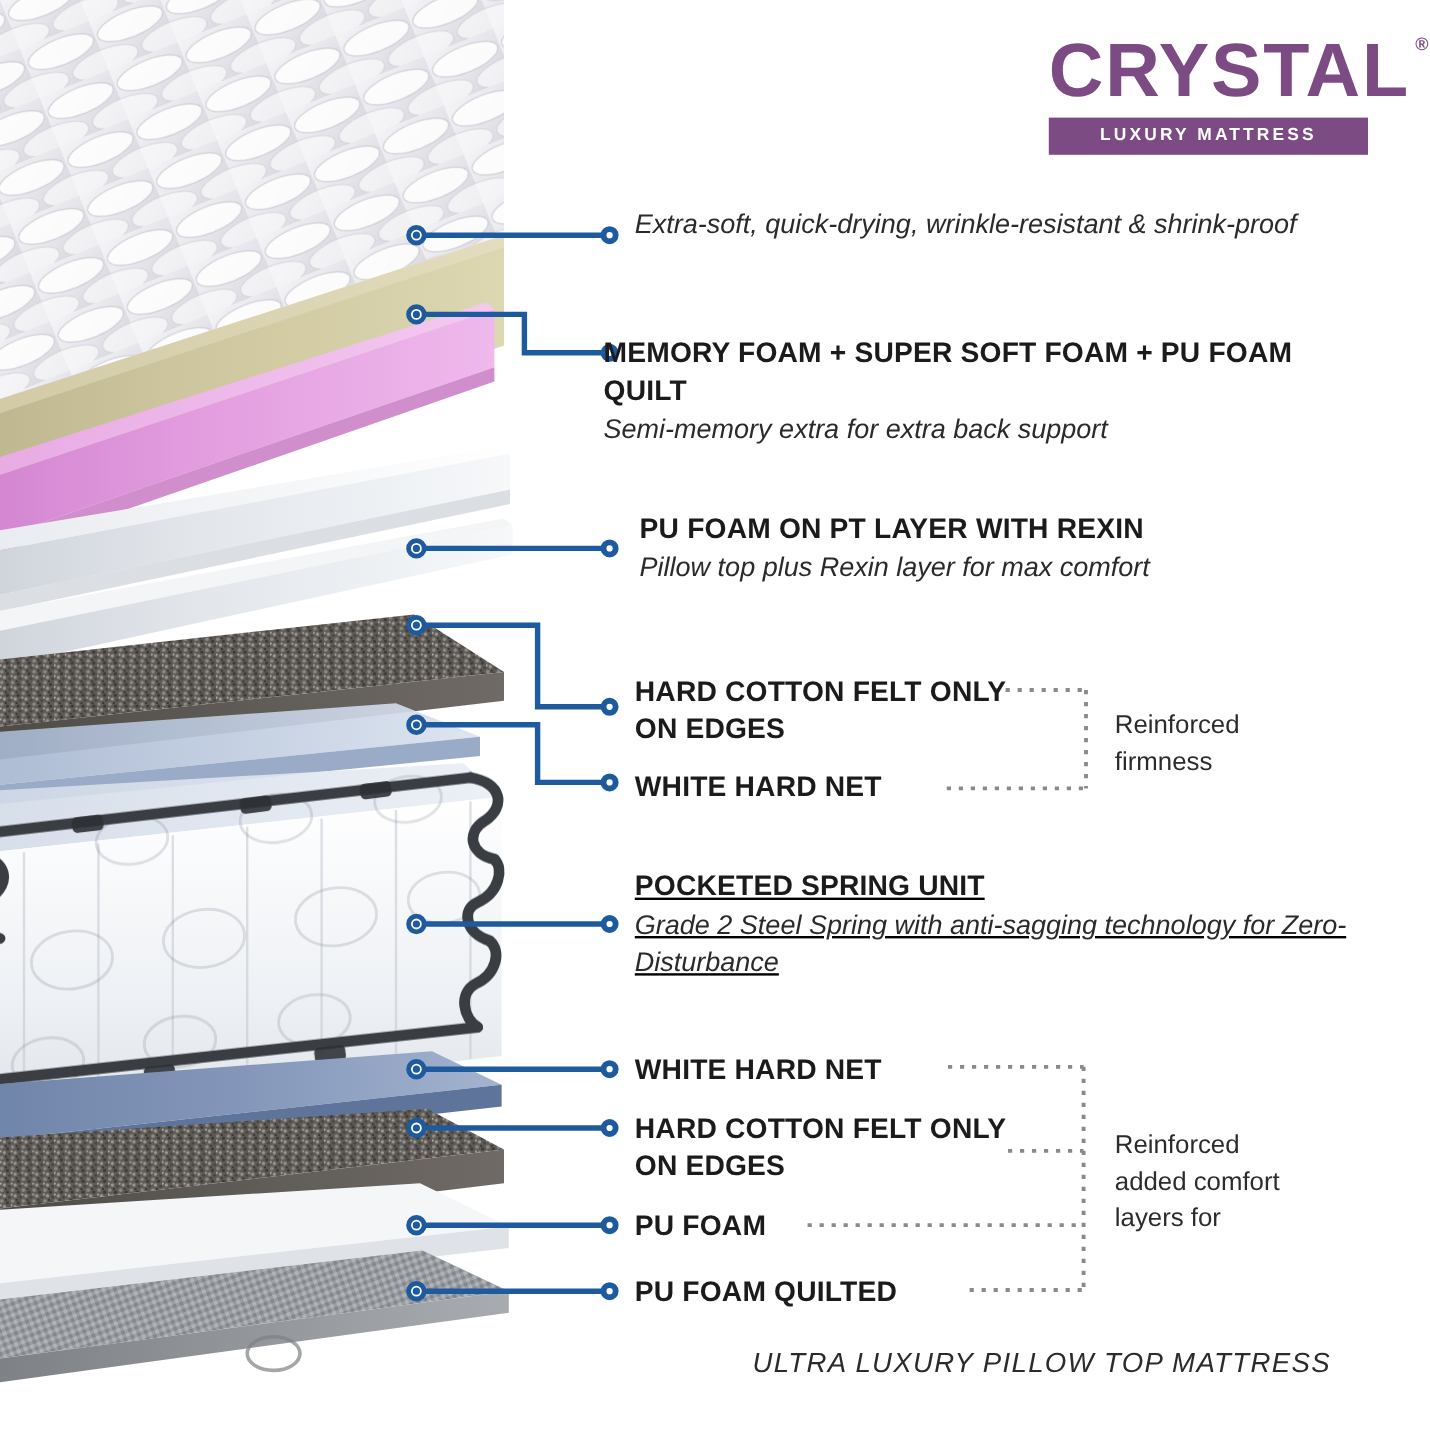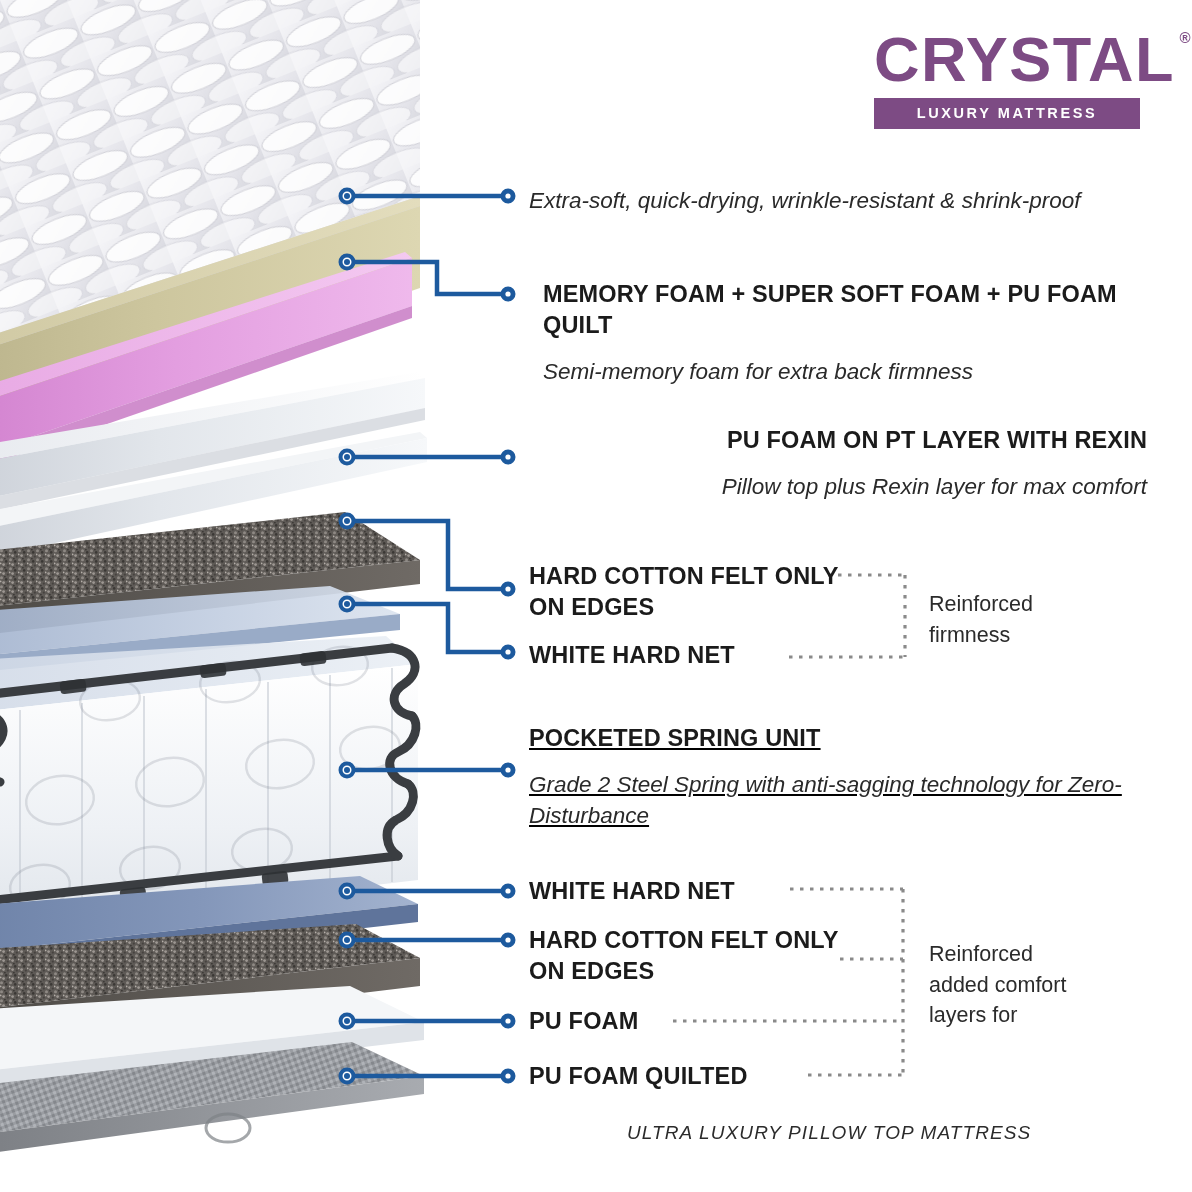--- a/index.html
+++ b/index.html
@@ -30,28 +30,28 @@
   }
 
   
   .callout { position: absolute; }
   .c-title {
     font-size: 23.5px; font-weight: 700; color: #1b1b1b;
     letter-spacing: 0.15px; line-height: 1.32; text-transform: uppercase;
   }
   .c-desc {
     font-size: 22.5px; font-style: italic; color: #2a2a2a;
-    line-height: 1.36; margin-top: 16px;
+    line-height: 1.36; margin-top: 2px;
   }
   .bracket-note {
     position: absolute; font-size: 21.5px; 
     color: #2b2b2b; line-height: 1.42;
   }
   .footer-note {
-    position: absolute; font-size: 19px; font-style: italic;
+    position: absolute; font-size: 23px; font-style: italic;
     color: #2b2b2b; letter-spacing: 1.1px;
   }
 
   
   #lines { position: absolute; left: 0; top: 0; width: 1192px; height: 1192px; pointer-events: none; }
 </style>
 </head>
 <body>
 
 <div id="stage">
@@ -344,26 +344,26 @@
       <path d="M840,959 L903,959"></path>
       <path d="M673,1021 L903,1021"></path>
       <path d="M808,1075 L903,1075"></path>
     </g>
   </svg>
 
   <div class="callout" style="left:529px; top:170px; width:600px;">
     <div class="c-desc">Extra-soft, quick-drying, wrinkle-resistant &amp; shrink-proof</div>
   </div>
 
-  <div class="callout" style="left:543px; top:279px; width:600px;">
+  <div class="callout" style="left:503px; top:279px; width:600px;">
     <div class="c-title">MEMORY FOAM + SUPER SOFT FOAM + PU FOAM QUILT</div>
-    <div class="c-desc">Semi-memory foam for extra back firmness</div>
-  </div>
-
-  <div class="callout" style="left:547px; top:425px; width:600px;text-align:right;">
+    <div class="c-desc">Semi-memory extra for extra back support</div>
+  </div>
+
+  <div class="callout" style="left:533px; top:425px; width:600px;">
     <div class="c-title">PU FOAM ON PT LAYER WITH REXIN</div>
     <div class="c-desc">Pillow top plus Rexin layer for max comfort</div>
   </div>
 
   <div class="callout" style="left:529px; top:561px; width:320px;">
     <div class="c-title">HARD COTTON FELT ONLY ON EDGES</div>
   </div>
 
   <div class="callout" style="left:529px; top:640px; width:320px;">
     <div class="c-title">WHITE HARD NET</div>

